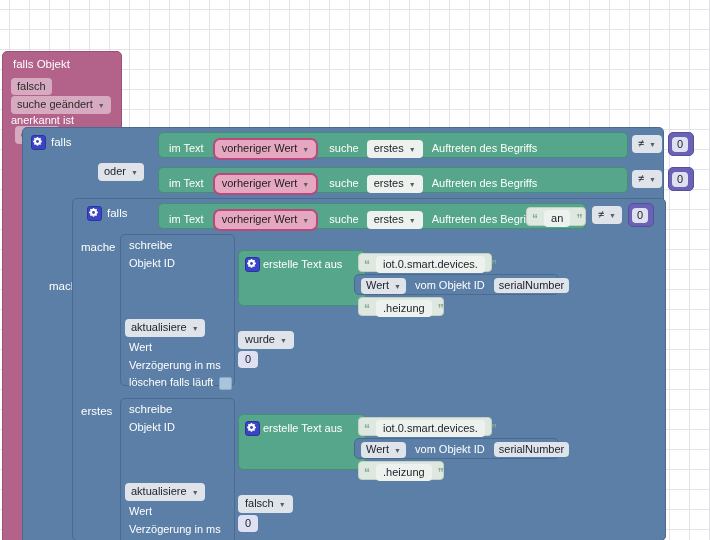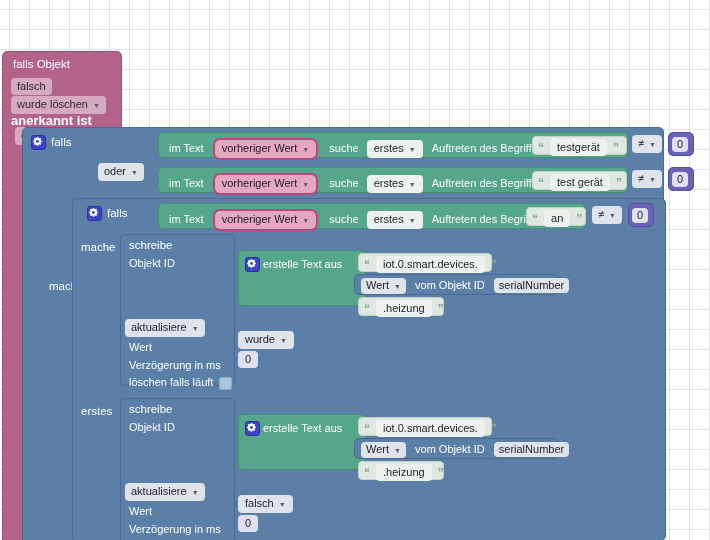--- a/index.html
+++ b/index.html
@@ -90,24 +90,24 @@
 <body>
 
 <div class="canvas">
 
   <div class="blk trigger">
     <div class="blk-label trigger-title">falls Objekt</div>
     <div class="trigger-row" style="top:26px;">
       <span class="fld">falsch</span>
     </div>
     <div class="trigger-row" style="top:44px;">
-      <span class="fld"><span>wurde löschen</span><span class="carat">▼</span></span>
+      <span class="fld"><span>suche geändert</span><span class="carat">▼</span></span>
     </div>
     <div class="trigger-row" style="top:62px;">
-      <span class="blk-label" style="font-size:13px;font-weight:bold;">anerkannt ist</span>
+      <span class="blk-label" style="font-size:11px;">anerkannt ist</span>
       <span class="fld" style="margin-left:4px;"><span>egal</span><span class="carat">▼</span></span>
     </div>
   </div>
   <div class="trigger-foot"></div>
 
   <div class="blk ctrl" style="left:22px;top:79px;width:642px;height:424px;">
     <div class="gear" style="left:8px;top:7px;">
       <svg width="9" height="9" viewBox="0 0 10 10">
           <path fill="#ffffff" d="M4.2 0h1.6l.2 1.1.9.4.95-.6 1.15 1.15-.6.95.4.9 1.1.2v1.6l-1.1.2-.4.9.6.95L7.85 8.9l-.95-.6-.9.4L5.8 9.8H4.2l-.2-1.1-.9-.4-.95.6L1 7.75l.6-.95-.4-.9L.1 5.7V4.1l1.1-.2.4-.9-.6-.95L2.15.9l.95.6.9-.4z"></path>
         <circle cx="5" cy="5" r="1.6" fill="#3b44c4"></circle>
@@ -123,52 +123,38 @@
 
   <div class="blk green" style="left:158px;top:84px;width:470px;height:26px;">
     <div style="position:absolute;left:10px;top:5px;">
       <span class="txtw">im Text</span>
       <span class="f-pink" style="margin-left:6px;"><span>vorheriger Wert</span><span class="carat">▼</span></span>
       <span class="txtw" style="margin-left:8px;">suche</span>
       <span class="f-white" style="margin-left:5px;"><span>erstes</span><span class="carat">▼</span></span>
       <span class="txtw" style="margin-left:6px;">Auftreten des Begriffs</span>
     </div>
   </div>
-  <div class="blk greenstr" style="left:532px;top:88px;width:95px;height:19px;background:#dfe8e0;">
-    <div style="position:absolute;left:5px;top:2px;white-space:nowrap;">
-      <span class="quote" style="color:#7fa890;">“</span>
-      <span class="f-white" style="margin:0 3px;background:#eef2ee;">testgerät</span>
-      <span class="quote" style="color:#7fa890;">”</span>
-    </div>
-  </div>
   <div style="position:absolute;left:632px;top:87px;">
     <span class="f-gray"><span>≠</span><span class="carat">▼</span></span>
   </div>
   <div class="blk numblk" style="left:668px;top:84px;width:26px;height:24px;">
     <div style="position:absolute;left:3px;top:4px;">
       <span class="f-num" style="padding:1px 5px;">0</span>
     </div>
   </div>
 
   <div class="blk green" style="left:158px;top:119px;width:470px;height:26px;">
     <div style="position:absolute;left:10px;top:5px;">
       <span class="txtw">im Text</span>
       <span class="f-pink" style="margin-left:6px;"><span>vorheriger Wert</span><span class="carat">▼</span></span>
       <span class="txtw" style="margin-left:8px;">suche</span>
       <span class="f-white" style="margin-left:5px;"><span>erstes</span><span class="carat">▼</span></span>
       <span class="txtw" style="margin-left:6px;">Auftreten des Begriffs</span>
     </div>
   </div>
-  <div class="blk greenstr" style="left:532px;top:123px;width:95px;height:19px;">
-    <div style="position:absolute;left:5px;top:2px;white-space:nowrap;">
-      <span class="quote" style="color:#7fa890;">“</span>
-      <span class="f-white" style="margin:0 3px;background:#eef2ee;">test gerät</span>
-      <span class="quote" style="color:#7fa890;">”</span>
-    </div>
-  </div>
   <div style="position:absolute;left:632px;top:122px;">
     <span class="f-gray"><span>≠</span><span class="carat">▼</span></span>
   </div>
   <div class="blk numblk" style="left:668px;top:119px;width:26px;height:24px;">
     <div style="position:absolute;left:3px;top:4px;">
       <span class="f-num" style="padding:1px 5px;">0</span>
     </div>
   </div>
 
   <div class="blk ctrl" style="left:72px;top:150px;width:594px;height:343px;">

